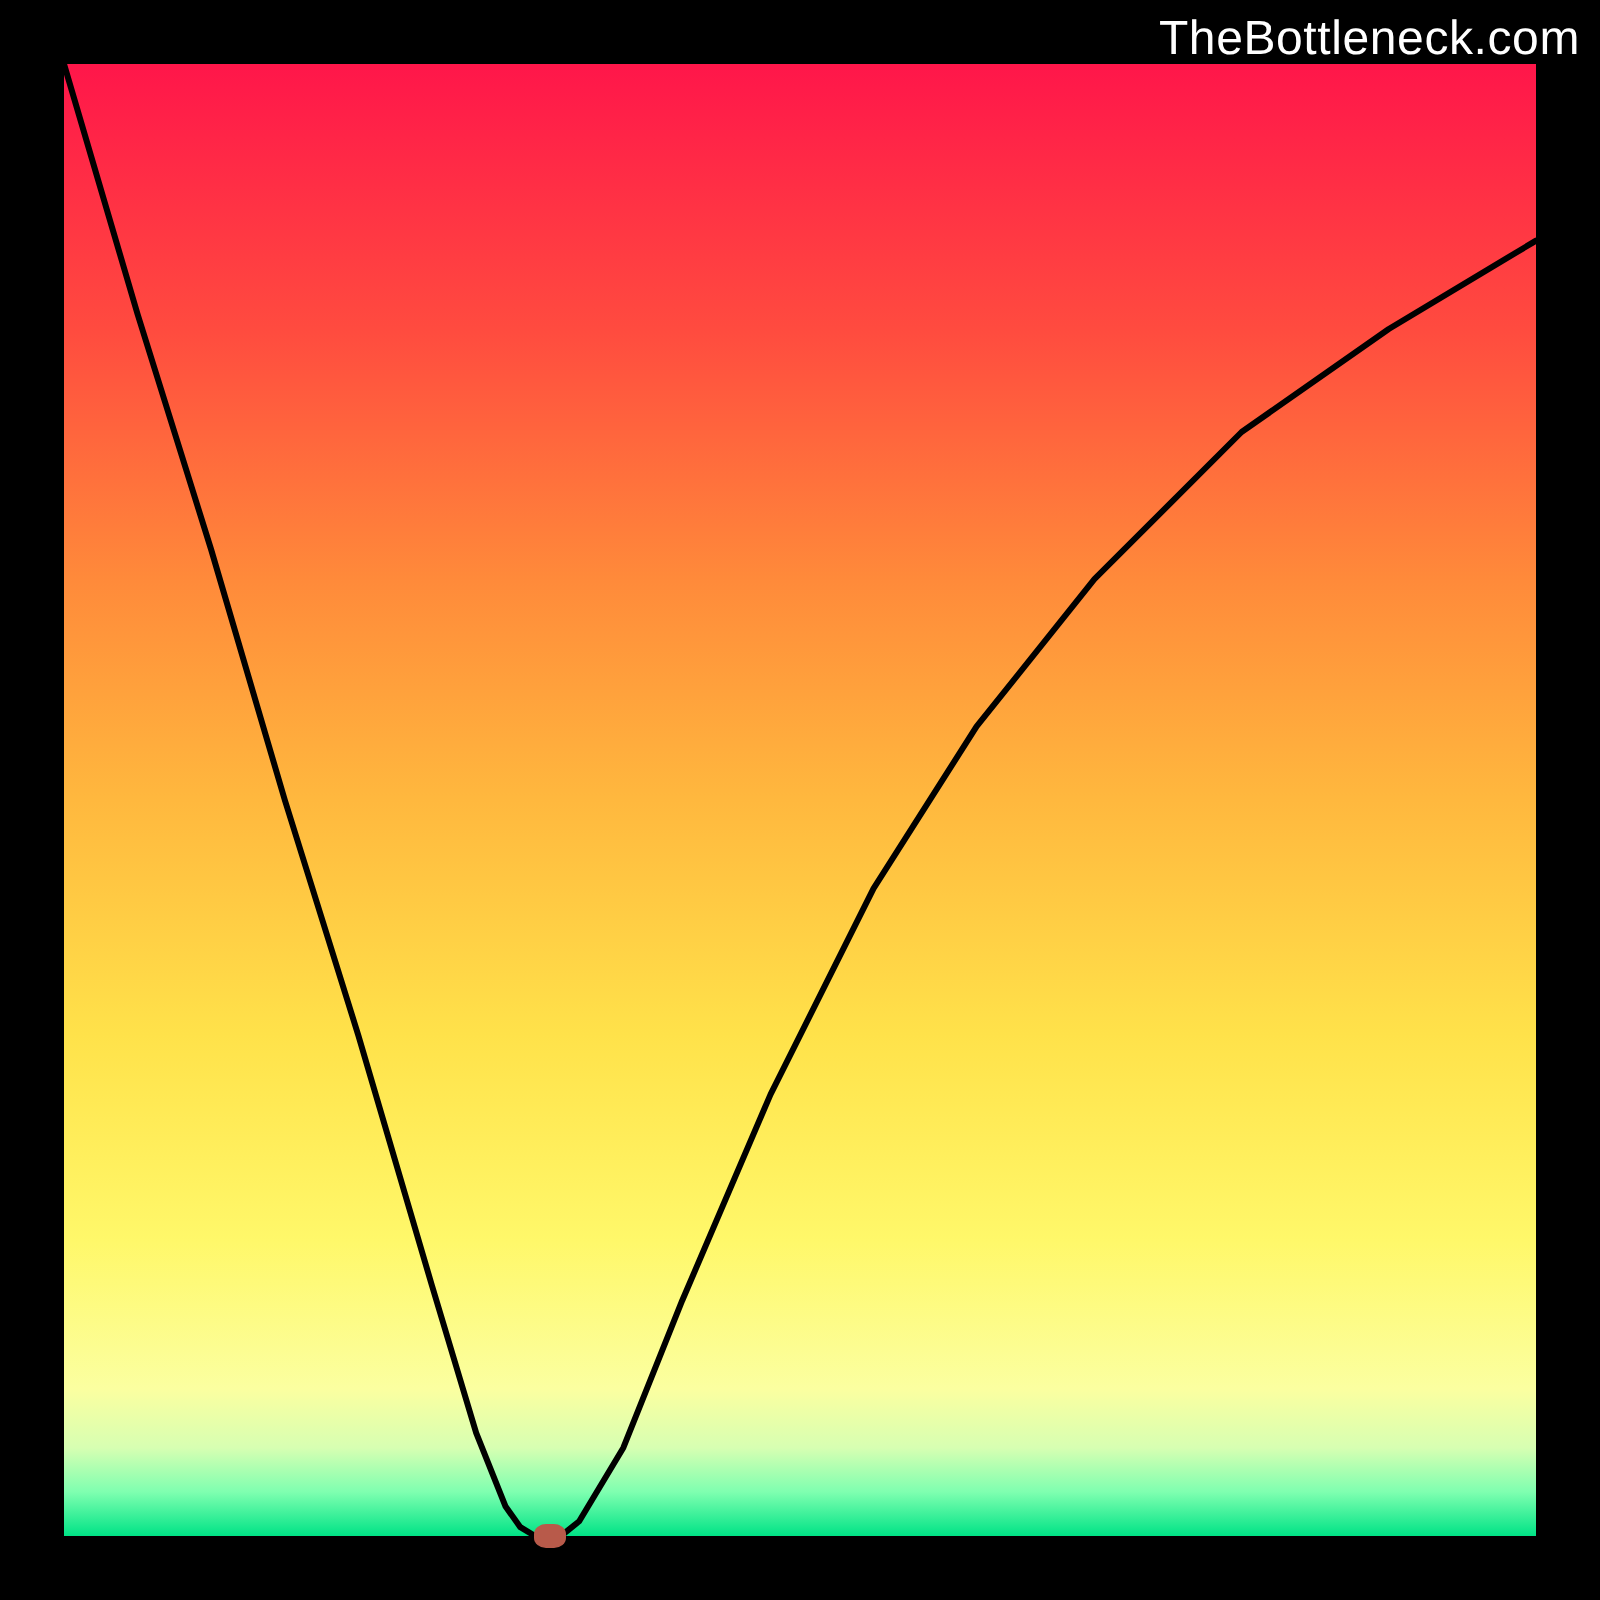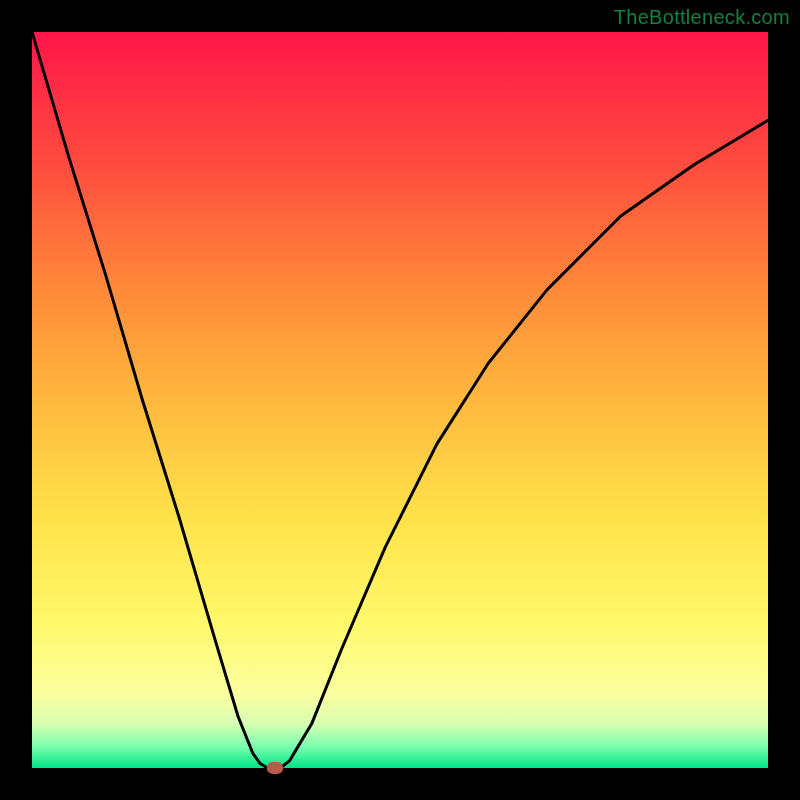--- a/index.html
+++ b/index.html
@@ -34,22 +34,22 @@
       #fff86a 80%,
       #fbffa0 90%,
       #d7ffb2 94%,
       #7fffb0 97%,
       #00e386 100%);
   }
   .watermark {
     position: absolute;
     top: 6px;
     right: 10px;
-    color: #15803d;
-    font-size: 20px;
+    color: #ffffff;
+    font-size: 24px;
     font-weight: 500;
     letter-spacing: 0.3px;
     user-select: none;
   }
   svg.curve {
     position: absolute;
     top: 0;
     left: 0;
     width: 736px;
     height: 736px;

